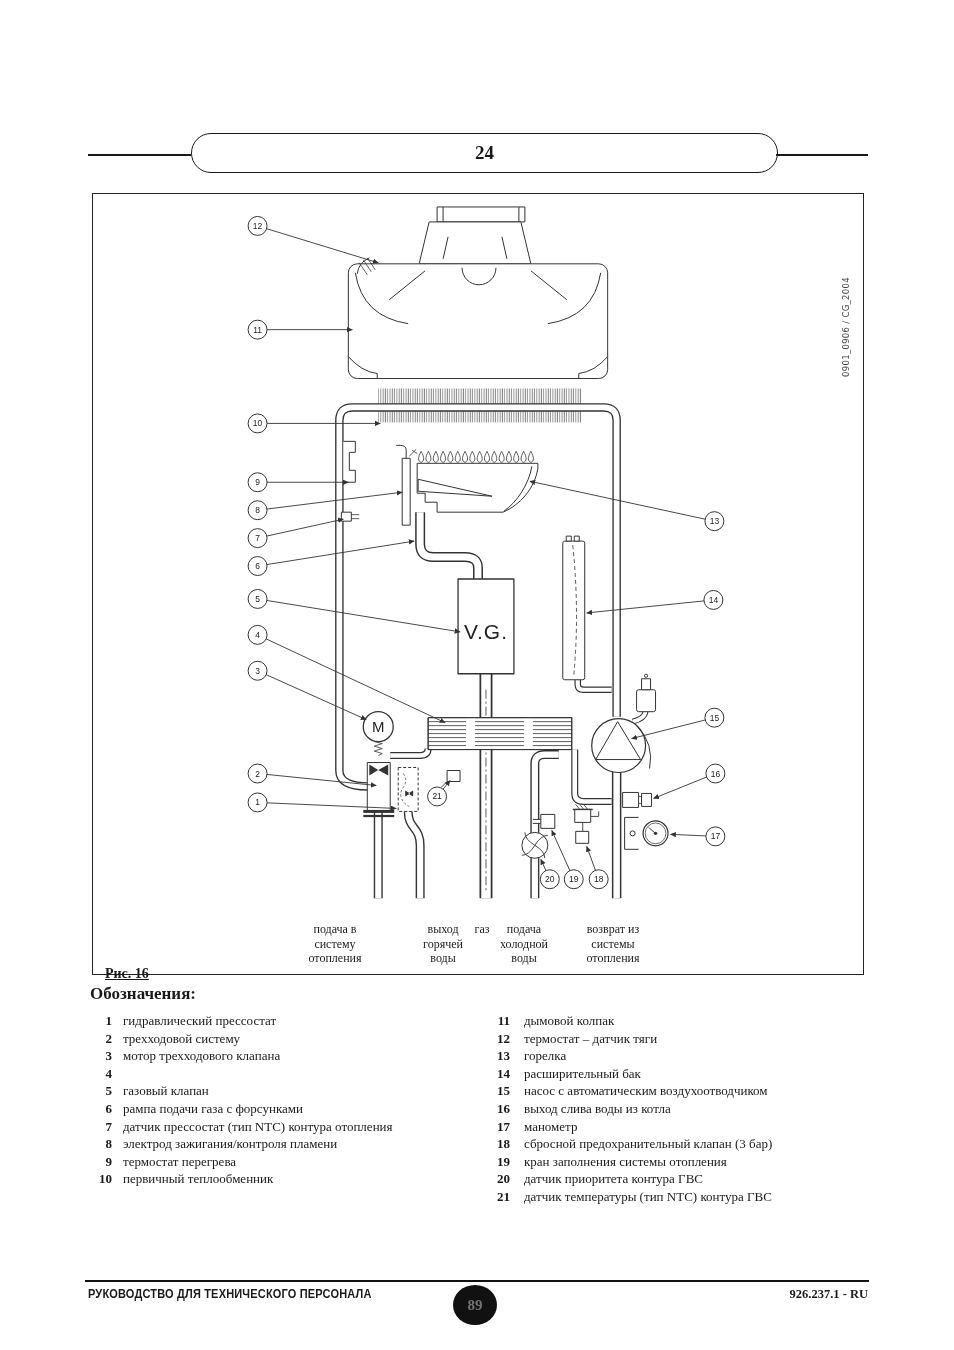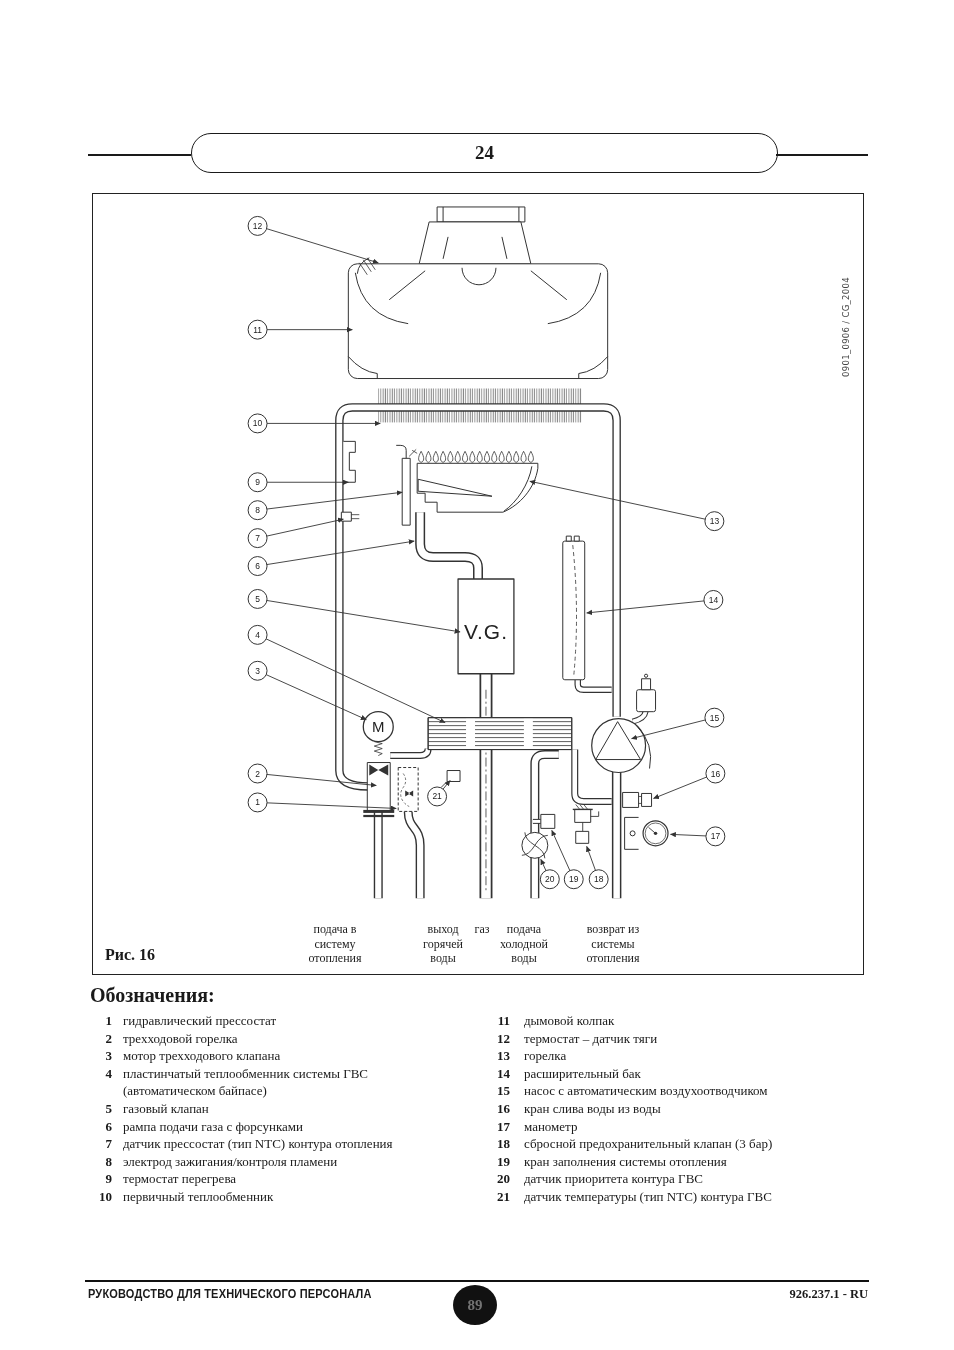--- a/index.html
+++ b/index.html
@@ -16,28 +16,28 @@
         border:1.6px solid #1a1a1a;border-radius:20px;background:#fff;
         display:flex;align-items:center;justify-content:center;
         font-size:19px;font-weight:bold;}
 
   
   .figure{position:absolute;left:92px;top:193px;width:772px;height:782px;
           border:1.2px solid #222;box-sizing:border-box;background:#fff;}
   .figure svg{position:absolute;left:0;top:0;width:100%;height:100%;}
   .fig-label{position:absolute;font-size:12px;line-height:14.7px;
              text-align:center;white-space:pre-line;color:#1c1c1c;}
-  .fig-caption{position:absolute;left:12px;top:752px;font-size:16px;font-weight:bold;}
+  .fig-caption{position:absolute;left:12px;top:772px;font-size:14px;font-weight:bold;text-decoration:underline;}
   .sidenote{position:absolute;left:675px;top:126px;width:160px;height:14px;
             transform:rotate(-90deg);transform-origin:center;
             font-family:"DejaVu Sans",sans-serif;font-size:8.5px;color:#444;
             letter-spacing:.3px;text-align:center;}
 
   
-  .legend-heading{position:absolute;left:90px;top:984px;font-size:20px;font-weight:bold;}
+  .legend-heading{position:absolute;left:90px;top:984px;font-size:17px;font-weight:bold;}
   .legend-col{position:absolute;top:1012px;font-size:13px;line-height:17.6px;}
   .legend-col.colL{left:90px;width:372px;}
   .legend-col.colR{left:476px;width:392px;}
   .lrow{display:flex;align-items:flex-start;}
   .lnum{flex:0 0 22px;text-align:right;font-weight:bold;margin-right:11px;}
   .colR .lnum{flex-basis:34px;margin-right:14px;}
   .ltxt{white-space:pre-line;}
 
   
   .footer-rule{position:absolute;left:85px;top:1280px;width:784px;height:2.2px;background:#111;}
@@ -396,30 +396,28 @@
 
   <div class="legend-heading">Обозначения:</div>
 
   <div class="legend-col colL">
     <div class="lrow">
         <span class="lnum">1</span>
         <span class="ltxt">гидравлический прессостат</span>
       </div>
     <div class="lrow">
         <span class="lnum">2</span>
-        <span class="ltxt">трехходовой горелка</span>
+        <span class="ltxt">трехходовой систему</span>
       </div>
     <div class="lrow">
         <span class="lnum">3</span>
         <span class="ltxt">мотор трехходового клапана</span>
       </div>
     <div class="lrow">
         <span class="lnum">4</span>
-        <span class="ltxt">пластинчатый теплообменник системы ГВС
-(автоматическом байпасе)</span>
       </div>
     <div class="lrow">
         <span class="lnum">5</span>
         <span class="ltxt">газовый клапан</span>
       </div>
     <div class="lrow">
         <span class="lnum">6</span>
         <span class="ltxt">рампа подачи газа с форсунками</span>
       </div>
     <div class="lrow">
@@ -456,21 +454,21 @@
     <div class="lrow">
         <span class="lnum">14</span>
         <span class="ltxt">расширительный бак</span>
       </div>
     <div class="lrow">
         <span class="lnum">15</span>
         <span class="ltxt">насос с автоматическим воздухоотводчиком</span>
       </div>
     <div class="lrow">
         <span class="lnum">16</span>
-        <span class="ltxt">кран слива воды из воды</span>
+        <span class="ltxt">выход слива воды из котла</span>
       </div>
     <div class="lrow">
         <span class="lnum">17</span>
         <span class="ltxt">манометр</span>
       </div>
     <div class="lrow">
         <span class="lnum">18</span>
         <span class="ltxt">сбросной предохранительный клапан (3 бар)</span>
       </div>
     <div class="lrow">

